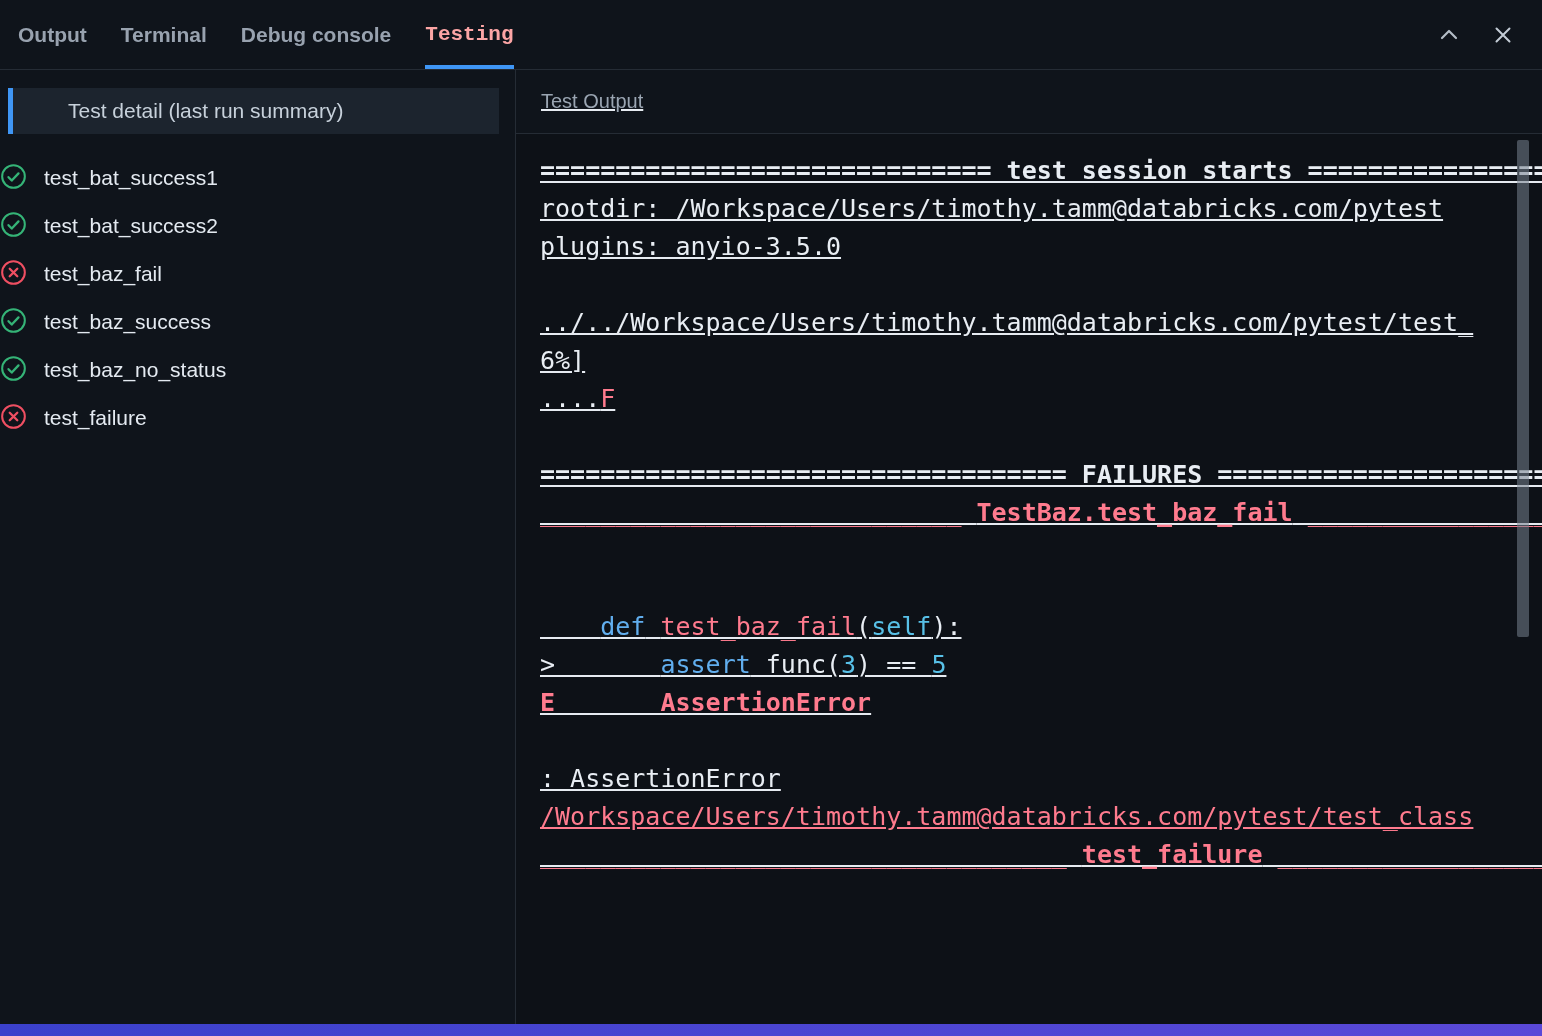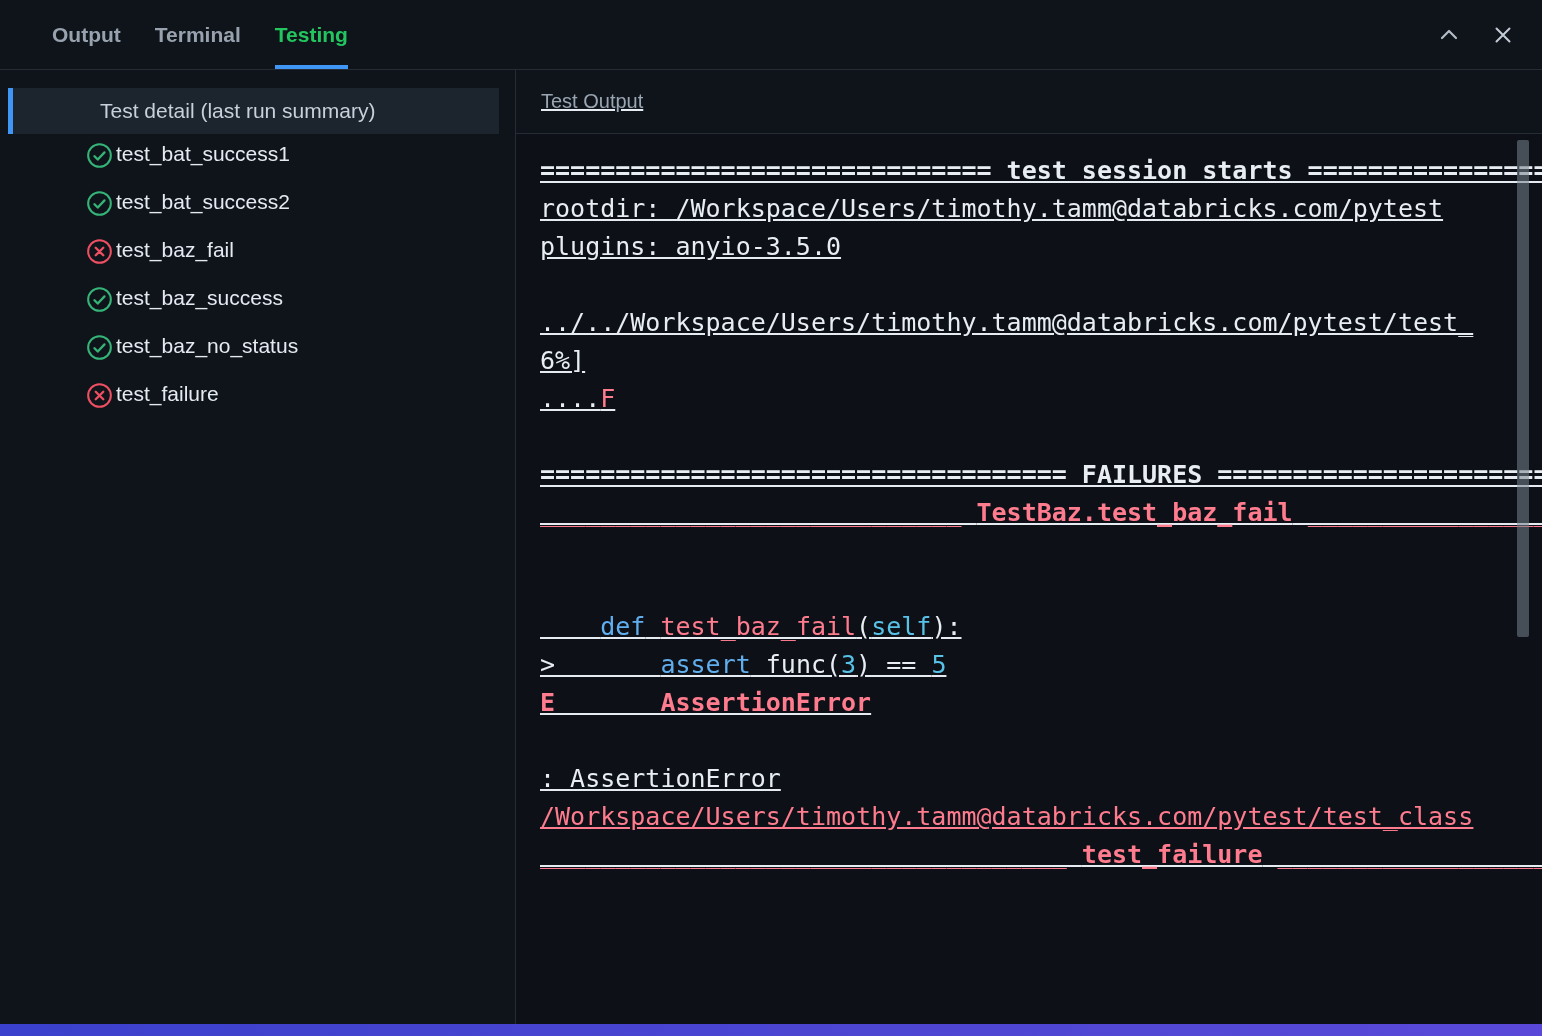--- a/index.html
+++ b/index.html
@@ -12,46 +12,46 @@
   body{
     width:1542px;height:1036px;overflow:hidden;
     background:#0e1319;color:#e6ebf1;
     font-family:"Liberation Sans", sans-serif;
   }
   .panel{display:flex;flex-direction:column;height:100%;}
 
   
   .tabbar{
     height:70px;flex:0 0 70px;display:flex;align-items:stretch;
-    padding-left:52px;gap:34px;border-bottom:1px solid #252c35;
+    padding-left:18px;gap:34px;border-bottom:1px solid #252c35;
     background:#0f141b;
   }
   .tab{
     display:flex;align-items:center;font-size:21px;font-weight:600;
     color:#98a2af;cursor:pointer;border-bottom:4px solid transparent;padding-top:4px;
   }
-  .tab.active{color:#22c55e;border-bottom-color:var(--tab-underline);}
+  .tab.active{color:#fca5a5;border-bottom-color:var(--tab-underline);font-family:Liberation Mono, monospace;}
   .controls{margin-left:auto;display:flex;align-items:center;gap:28px;padding-right:26px;}
   .ctl-btn{width:26px;height:26px;display:flex;align-items:center;justify-content:center;cursor:pointer;}
 
   
   .body{flex:1;display:flex;min-height:0;background:#0f141b;}
 
   
   .sidebar{width:516px;flex:0 0 516px;border-right:1px solid #252c35;padding-top:18px;}
   .sidebar-header{
     height:46px;margin:0 16px 8px 8px;background:#1c242e;
-    display:flex;align-items:center;position:relative;padding-left:92px;
+    display:flex;align-items:center;position:relative;padding-left:60px;
     color:#c7d1db;font-size:21px;
   }
   .sidebar-header::before{
     content:'';position:absolute;left:0;top:0;bottom:0;width:5px;background:var(--accent);
   }
   .test-item{
-    height:48px;display:flex;align-items:flex-start;padding-left:86px;gap:3px;
+    height:48px;display:flex;align-items:flex-end;gap:17px;
     font-size:21px;color:#e4eaf1;cursor:pointer;
   }
   .test-icon{width:27px;height:27px;display:flex;flex:0 0 27px;}
 
   
   .main{flex:1;display:flex;flex-direction:column;position:relative;min-width:0;text-decoration:underline;}
   .main-header{
     height:64px;flex:0 0 64px;display:flex;align-items:center;padding-left:25px;
     border-bottom:1px solid #252c35;color:#9aa5b2;font-size:20px;
   }
@@ -77,20 +77,21 @@
   .status-bar{height:12px;flex:0 0 12px;background:linear-gradient(90deg,#3b41cc,#5a49d8);}
 </style>
 </head>
 <body>
 
 <div class="panel">
 
   <div class="tabbar">
     <div class="tab">Output</div>
     <div class="tab">Terminal</div>
+    <div class="tab">Debug console</div>
     <div class="tab active">Testing</div>
     <div class="controls">
       <div class="ctl-btn">
         <span style="display:flex;">
           <svg width="24" height="24" viewBox="0 0 24 24">
               <polyline points="5,15 12,8 19,15" fill="none" stroke="#b3bcc6" stroke-width="2.2" stroke-linecap="round" stroke-linejoin="round"></polyline>
             </svg>
         </span>
       </div>
       <div class="ctl-btn">

